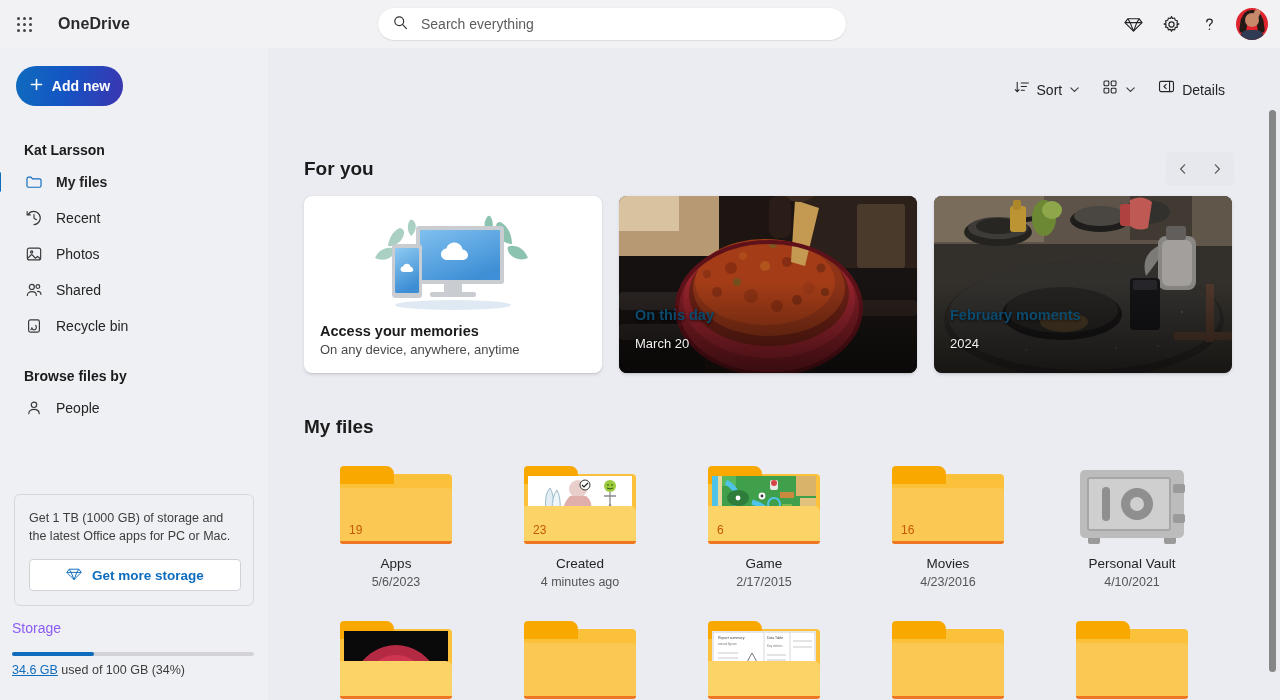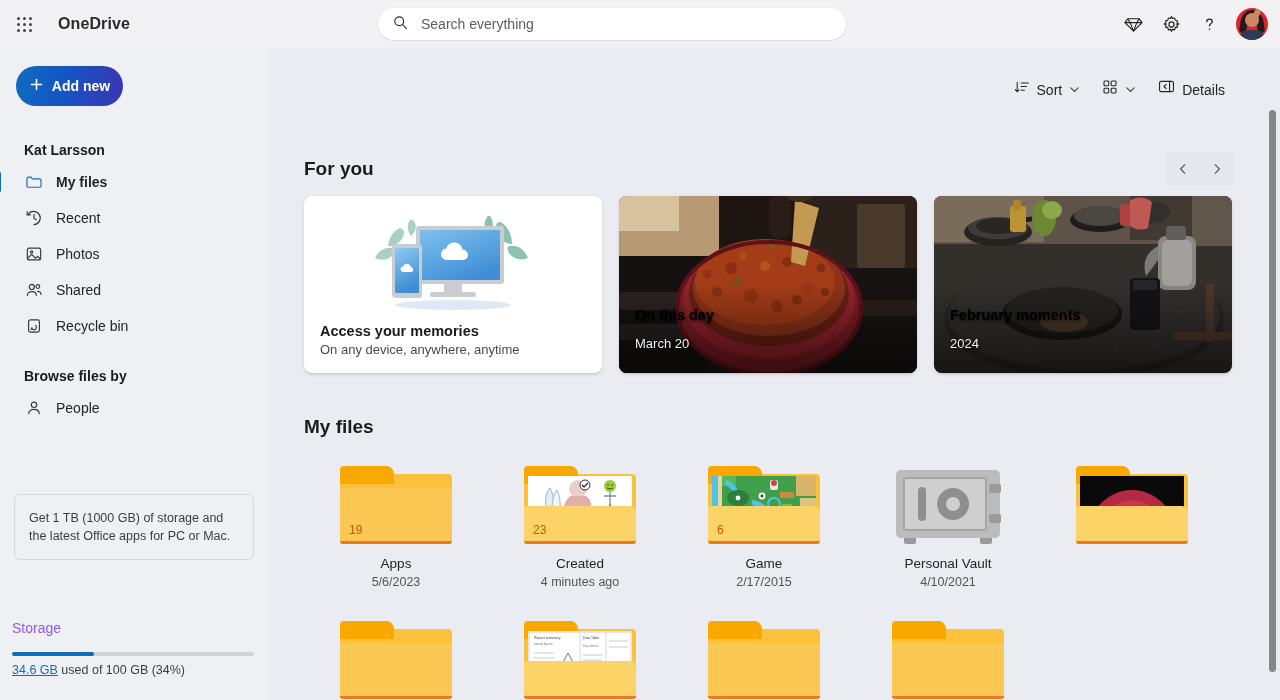--- a/index.html
+++ b/index.html
@@ -175,21 +175,21 @@
   .card {
     width: 298px; height: 177px; border-radius: 8px;
     overflow: hidden; position: relative; cursor: pointer;
     box-shadow: 0 1.2px 3.6px rgba(0,0,0,.10), 0 .3px .9px rgba(0,0,0,.07);
   }
   .card-white { background: #fff; }
   .illus { position: absolute; left: 0; right: 0; top: 8px; height: 110px; }
   .card-cap { position: absolute; left: 16px; bottom: 16px; }
   .card-title { font-size: 14.5px; font-weight: bold; color: #1b1b1b; }
   .card-sub { font-size: 13px; color: #4a4a4a; margin-top: 3px; }
-  .photo-title { font-size: 14.5px; font-weight: bold; color: #000000; text-shadow: 0 1px 3px rgba(0,0,0,.75); }
+  .photo-title { font-size: 14.5px; font-weight: bold; color: #0c4a6e; text-shadow: 0 1px 3px rgba(0,0,0,.75); }
   .photo-sub { font-size: 13px; color: #f0f0f0; margin-top: 13px; text-shadow: 0 1px 3px rgba(0,0,0,.75); }
   .photo-cap { position: absolute; left: 16px; bottom: 22px; }
   .photo-scrim {
     position: absolute; left: 0; right: 0; bottom: 0; height: 90px;
     background: linear-gradient(to top, rgba(0,0,0,.55), rgba(0,0,0,0));
   }
 
   .myfiles-head { position: absolute; left: 36px; top: 368px; }
 
   .grid {
@@ -428,20 +428,29 @@
         <svg width="18" height="18" viewBox="0 0 20 20" fill="none" stroke="#3a3a3a" stroke-width="1.3" stroke-linecap="round">
           <circle cx="10" cy="6.4" r="3"></circle>
             <path d="M4.2 16.3c0-3 2.6-4.7 5.8-4.7s5.8 1.7 5.8 4.7"></path>
         </svg>
       </span>
       <span>People</span>
     </div>
 
     <div class="promo">
       <div class="promo-text">Get 1 TB (1000 GB) of storage and the latest Office apps for PC or Mac.</div>
+      <button class="promo-btn">
+        <span>
+          <svg width="16" height="16" viewBox="0 0 20 20" fill="none" stroke="#0f6cbd" stroke-width="1.2" stroke-linejoin="round">
+            <path d="M4 4h12l3 4-9 9-9-9z"></path>
+              <path d="M4 4l2.5 4M16 4l-2.5 4M1 8h18M6.5 8l3.5 9M13.5 8L10 17"></path>
+          </svg>
+        </span>
+        <span>Get more storage</span>
+      </button>
     </div>
 
     <div class="storage-head">Storage</div>
     <div class="bar-track">
       <div class="bar-fill" id="storage-fill" style="width: 34%;"></div>
     </div>
     <div class="storage-caption">
       <a>34.6 GB</a><span> used of 100 GB (34%)</span>
     </div>
   </div>
@@ -666,20 +675,31 @@
                 <rect x="70" y="28" width="10" height="10" fill="#7fb84f"></rect>
               </svg></div>
             <div class="f-front"></div>
             <div class="f-bottom"></div>
             <div class="f-count">6</div>
           </div>
           <div class="tile-name">Game</div>
           <div class="tile-date">2/17/2015</div>
         </div>
         <div class="tile">
+          <div class="folder">
+            <div class="f-back"></div>
+            <div class="f-tab"></div>
+            <div class="f-front noimg"></div>
+            <div class="f-bottom"></div>
+            <div class="f-count">16</div>
+          </div>
+          <div class="tile-name">Movies</div>
+          <div class="tile-date">4/23/2016</div>
+        </div>
+        <div class="tile">
           <div class="safe">
             <div class="safe-body"></div>
             <div class="safe-inner"></div>
             <div class="safe-handle"></div>
             <div class="safe-dial"></div>
             <div class="safe-hinge1"></div>
             <div class="safe-hinge2"></div>
             <div class="safe-leg1"></div>
             <div class="safe-leg2"></div>
           </div>

